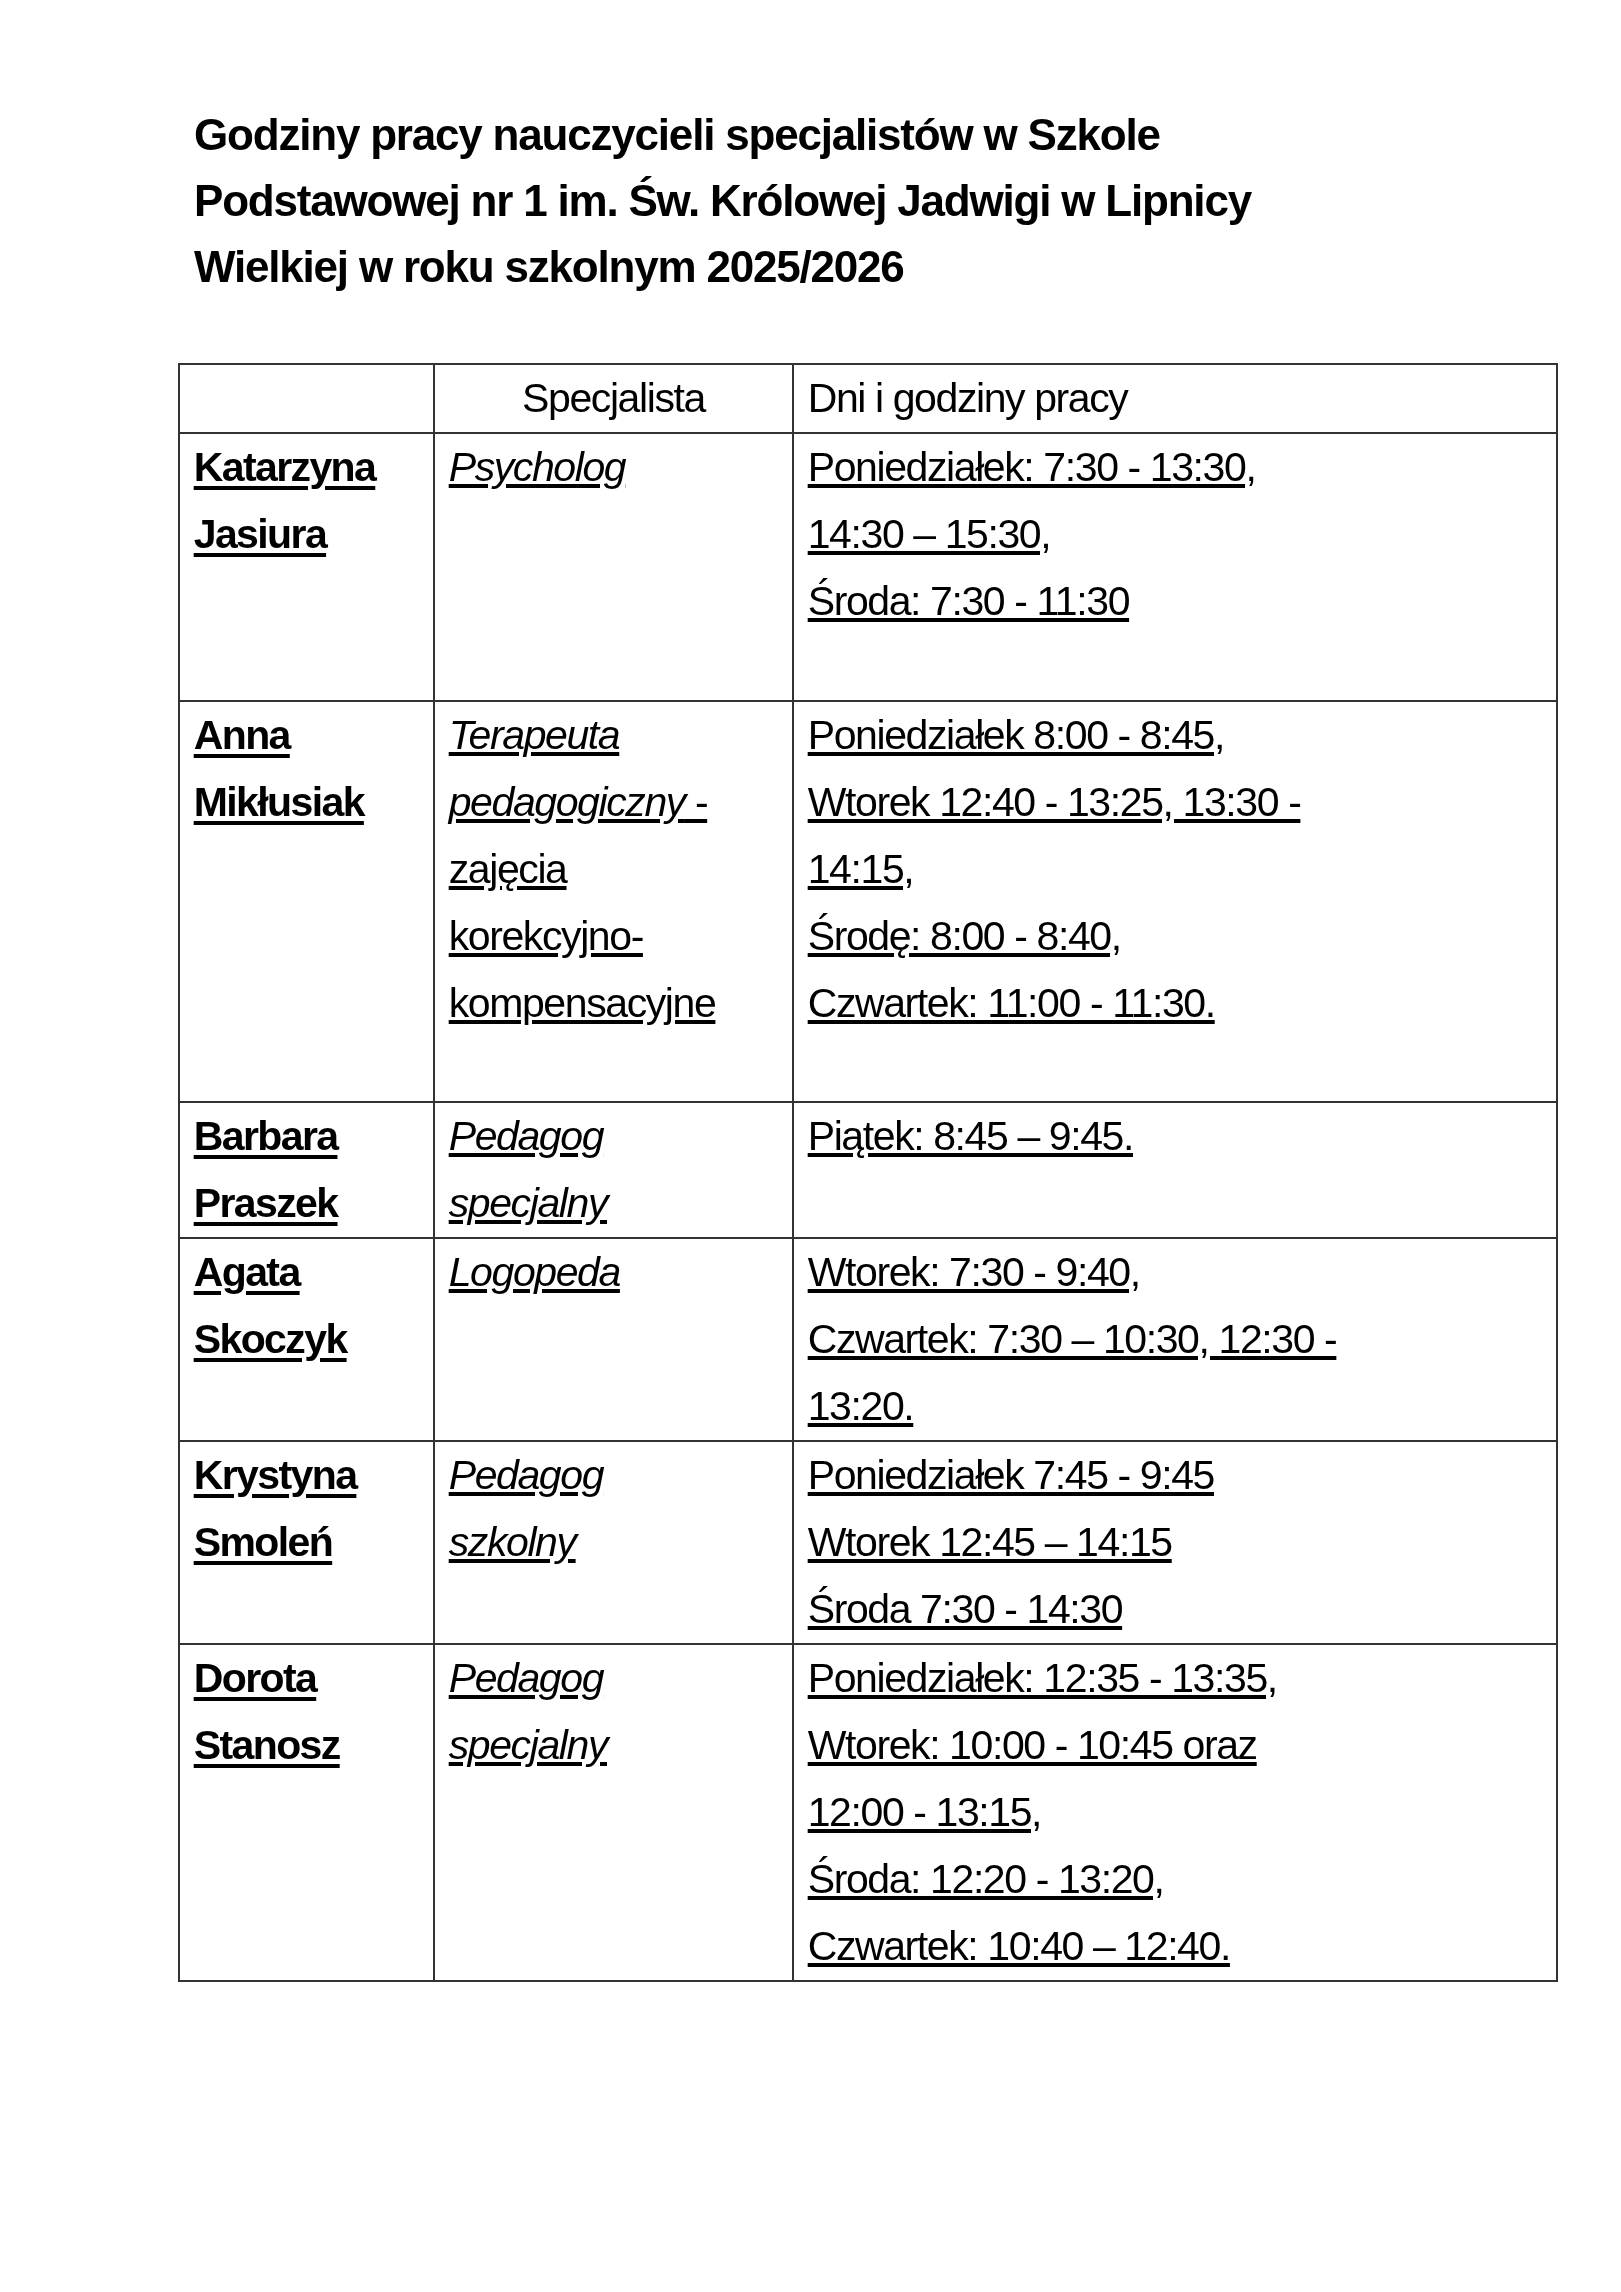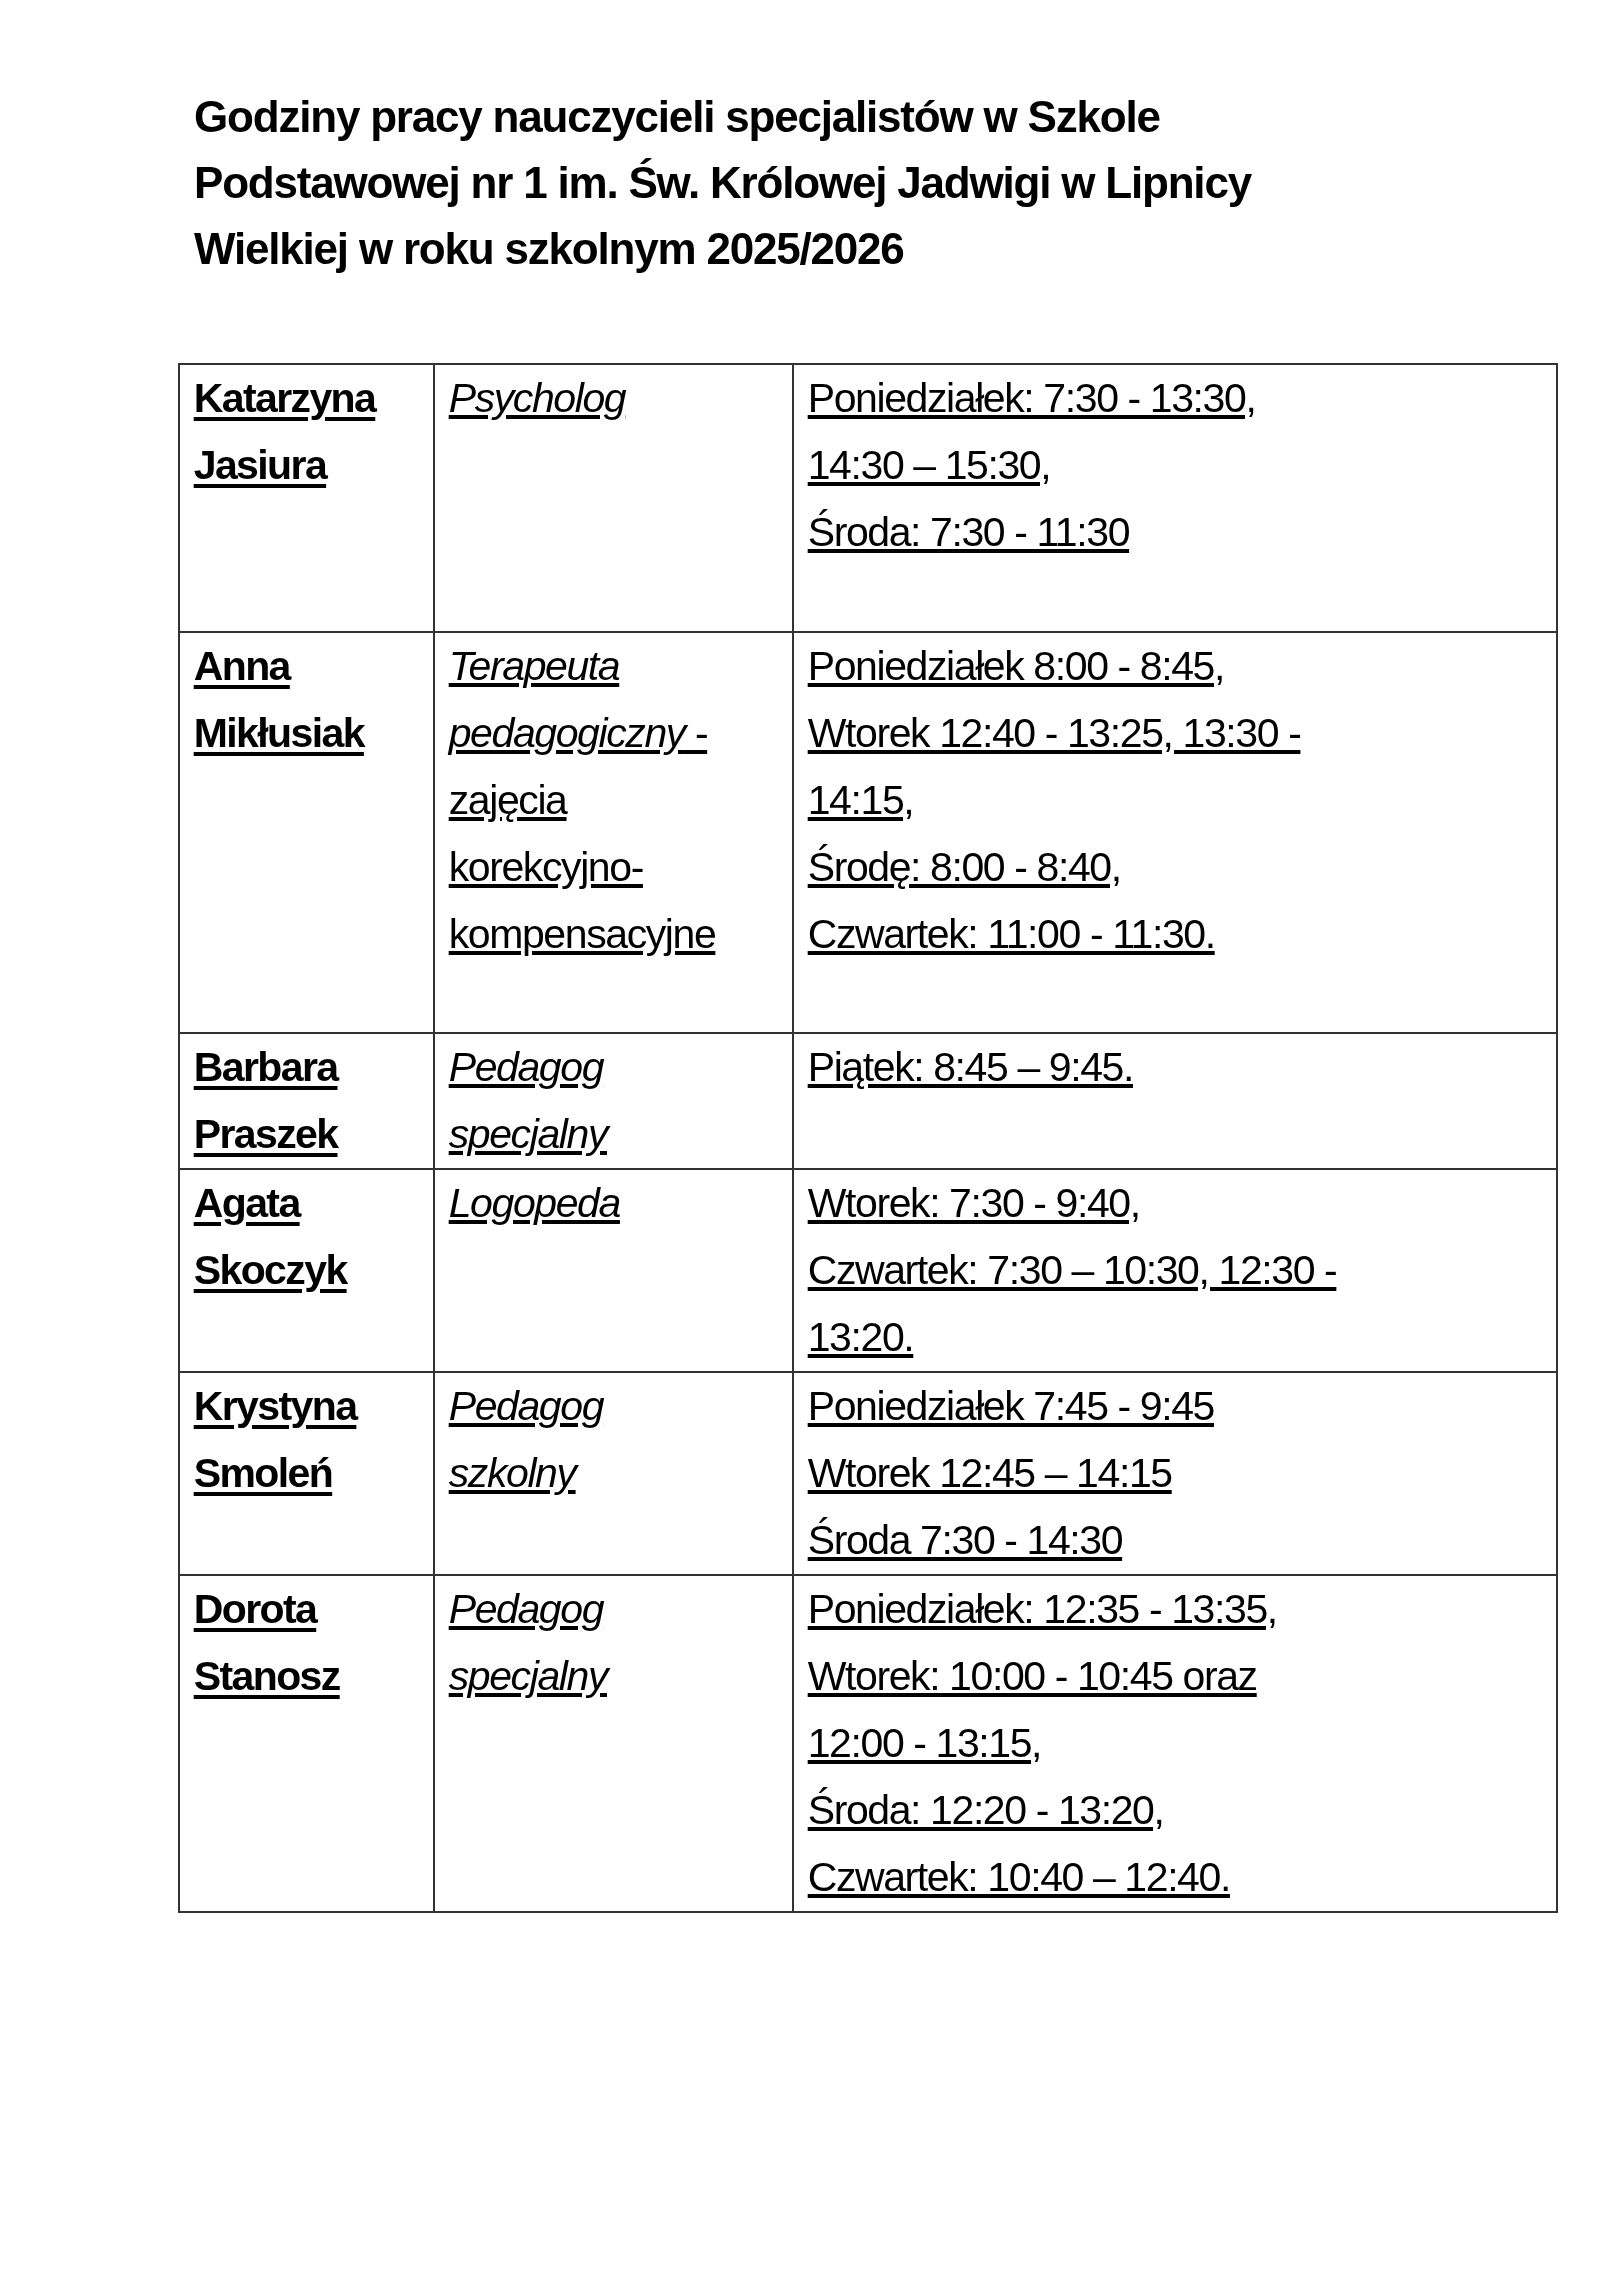--- a/index.html
+++ b/index.html
@@ -11,21 +11,21 @@
       width: 1621px;
       height: 2293px;
       position: relative;
       overflow: hidden;
       font-family: "Liberation Sans", "DejaVu Sans", sans-serif;
       color: #000000;
     }
     .page-title {
       position: absolute;
       left: 194px;
-      top: 84px;
+      top: 102px;
       width: 1274px;
       font-size: 44px;
       font-weight: bold;
       line-height: 66px;
       letter-spacing: -1.2px;
     }
     .page-title span { display: block; white-space: nowrap; }
 
     table.schedule {
       position: absolute;
@@ -79,20 +79,25 @@
   <span>Wielkiej w roku szkolnym 2025/2026</span>
 </div>
 
 <table class="schedule">
   <colgroup>
       <col class="c1">
       <col class="c2">
       <col class="c3">
     </colgroup>
   <tbody>
+      <tr class="hdr">
+    <td></td>
+    <td class="spec-h">Specjalista</td>
+    <td>Dni i godziny pracy</td>
+  </tr>
 
   <tr class="r1">
     <td class="name-cell">
       <span class="name">Katarzyna</span>
       <span class="name">Jasiura</span>
     </td>
     <td>
       <span class="line role-it">Psycholog</span>
     </td>
     <td>

